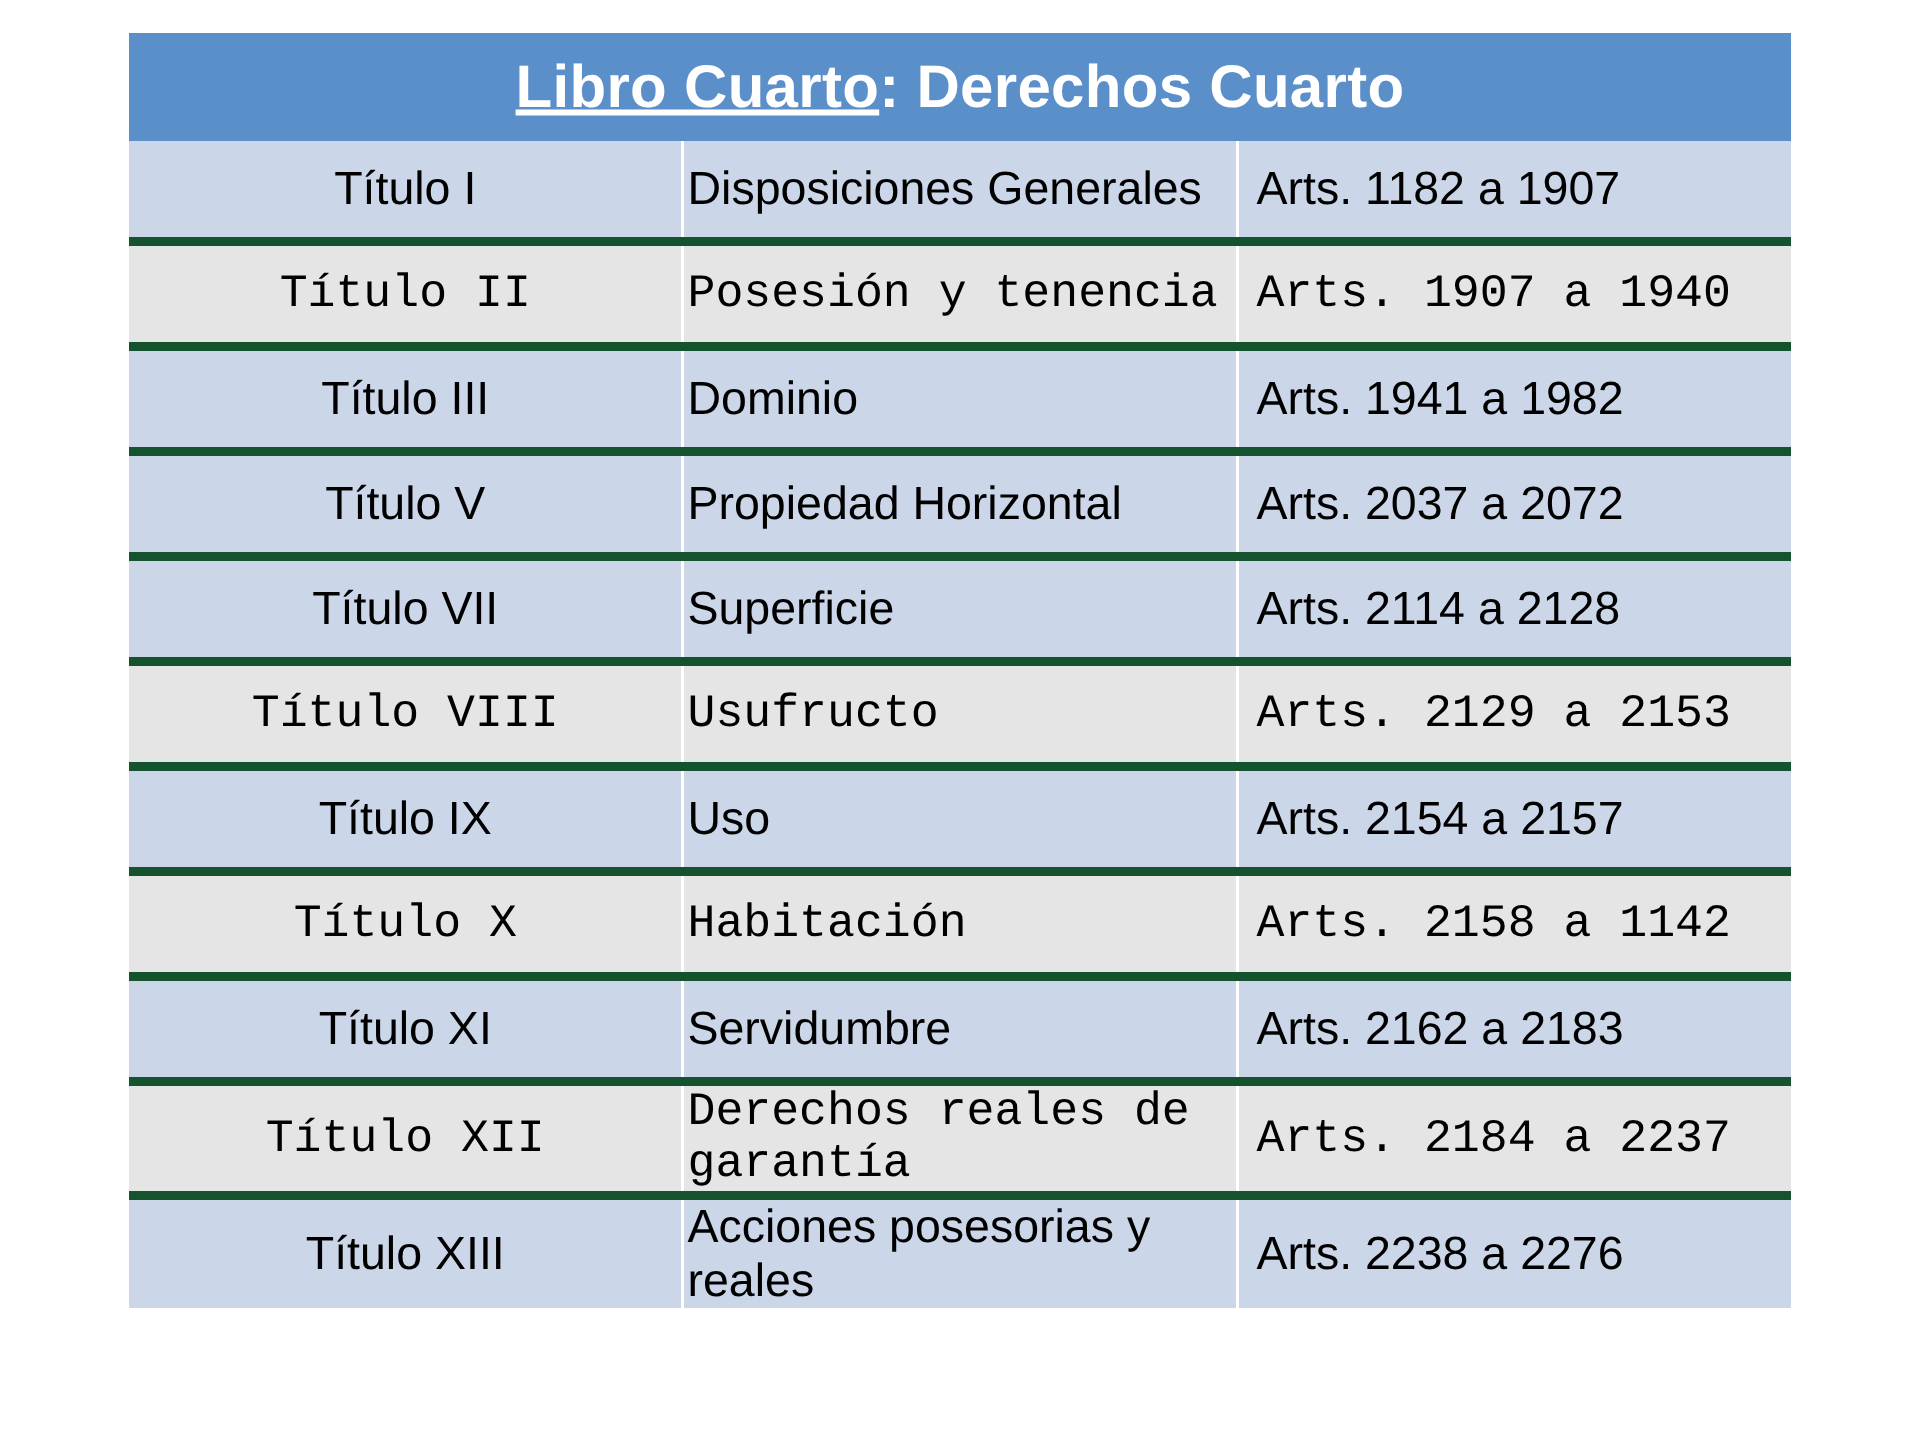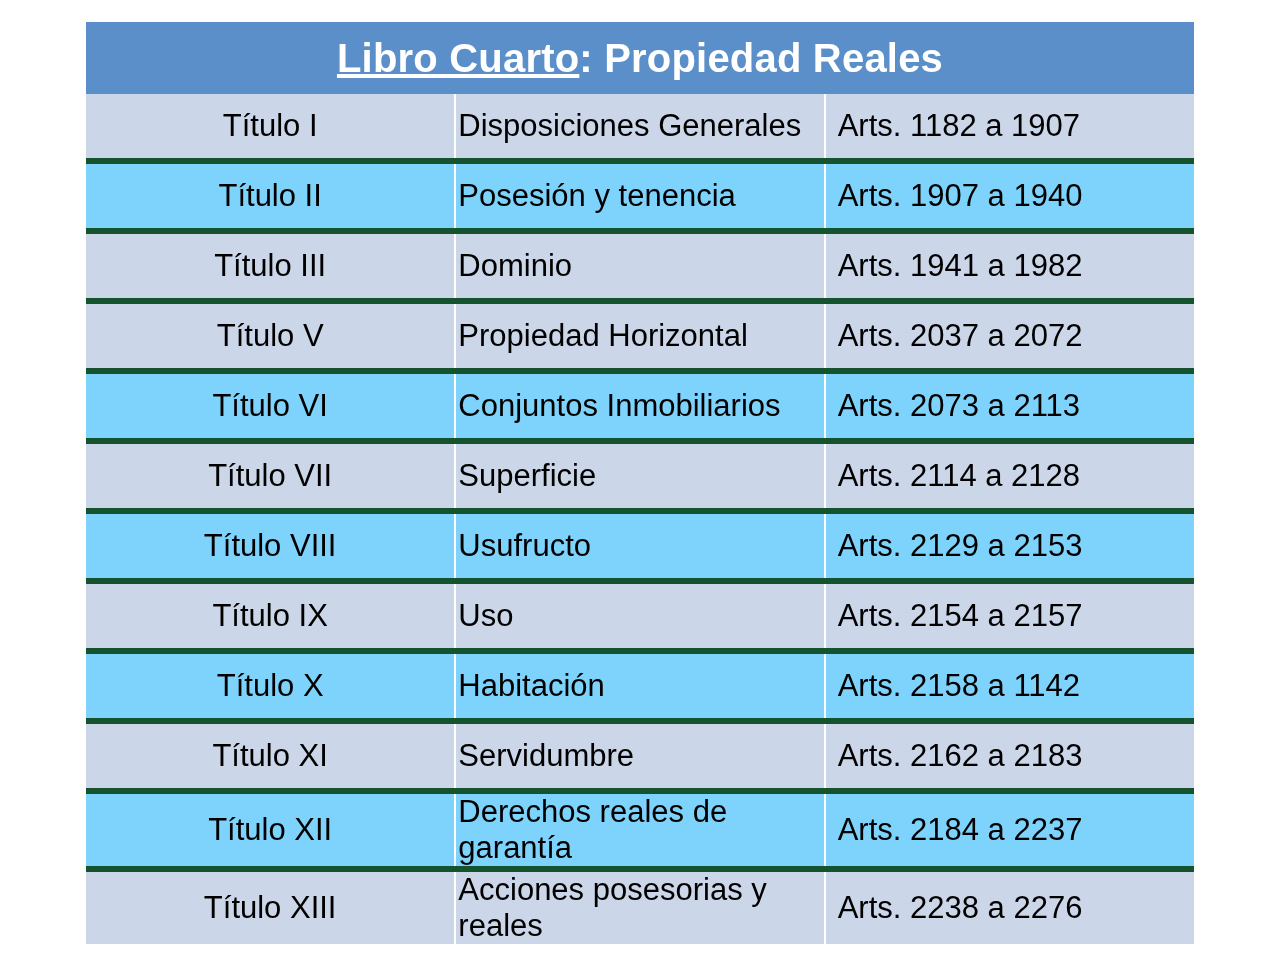--- a/index.html
+++ b/index.html
@@ -53,21 +53,21 @@
     font-size: 31px;
     color: #000000;
     height: 64px;
     padding: 0 6px;
     border: none;
     vertical-align: middle;
     font-weight: normal;
   }
 
   tbody tr.odd td { background: #ccd6e9; }
-  tbody tr.even td { background: #7dd3fc; }
+  tbody tr.even td { background: #e5e5e5; font-family: Liberation Mono, monospace; }
 
   td.c-titulo {
     width: 232px;
     text-align: center;
     border-right: 2px solid #ffffff;
   }
 
   td.c-nombre {
     width: 552px;
     text-align: left;
@@ -85,21 +85,21 @@
   tbody tr:last-child td { border-bottom: none; }
 </style>
 </head>
 <body>
 
 <div id="slide">
   <div id="table-wrap">
     <table>
       <thead>
         <tr class="title-row">
-          <th colspan="3"><span class="title-underline">Libro Cuarto</span><span>: Propiedad Reales</span></th>
+          <th colspan="3"><span class="title-underline">Libro Cuarto</span><span>: Derechos Cuarto</span></th>
         </tr>
       </thead>
       <tbody id="table-body">
           <tr class="odd">
             <td class="c-titulo">Título I</td>
             <td class="c-nombre">Disposiciones Generales</td>
             <td class="c-arts">Arts. 1182 a 1907</td>
           </tr>
           <tr class="even">
             <td class="c-titulo">Título II</td>
@@ -108,25 +108,20 @@
           </tr>
           <tr class="odd">
             <td class="c-titulo">Título III</td>
             <td class="c-nombre">Dominio</td>
             <td class="c-arts">Arts. 1941 a 1982</td>
           </tr>
           <tr class="odd">
             <td class="c-titulo">Título V</td>
             <td class="c-nombre">Propiedad Horizontal</td>
             <td class="c-arts">Arts. 2037 a 2072</td>
-          </tr>
-          <tr class="even">
-            <td class="c-titulo">Título VI</td>
-            <td class="c-nombre">Conjuntos Inmobiliarios</td>
-            <td class="c-arts">Arts. 2073 a 2113</td>
           </tr>
           <tr class="odd">
             <td class="c-titulo">Título VII</td>
             <td class="c-nombre">Superficie</td>
             <td class="c-arts">Arts. 2114 a 2128</td>
           </tr>
           <tr class="even">
             <td class="c-titulo">Título VIII</td>
             <td class="c-nombre">Usufructo</td>
             <td class="c-arts">Arts. 2129 a 2153</td>

